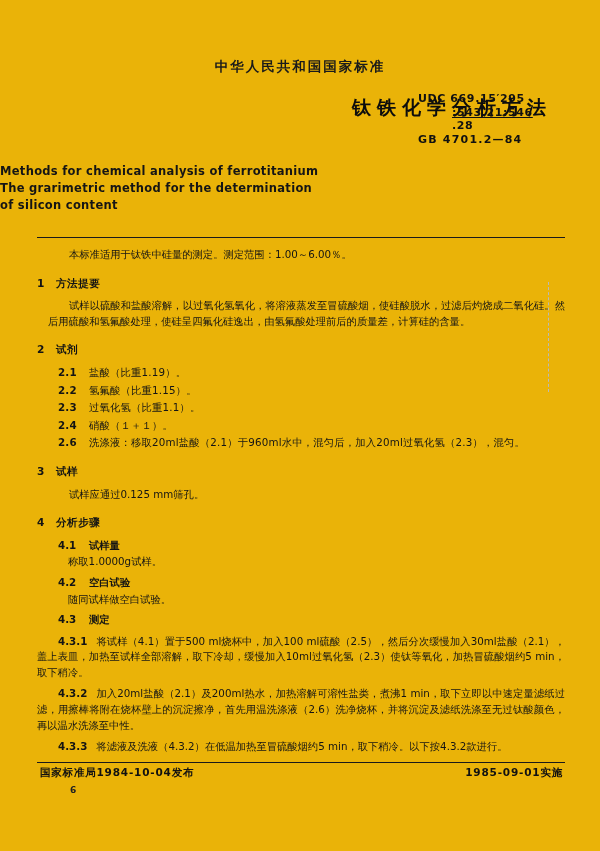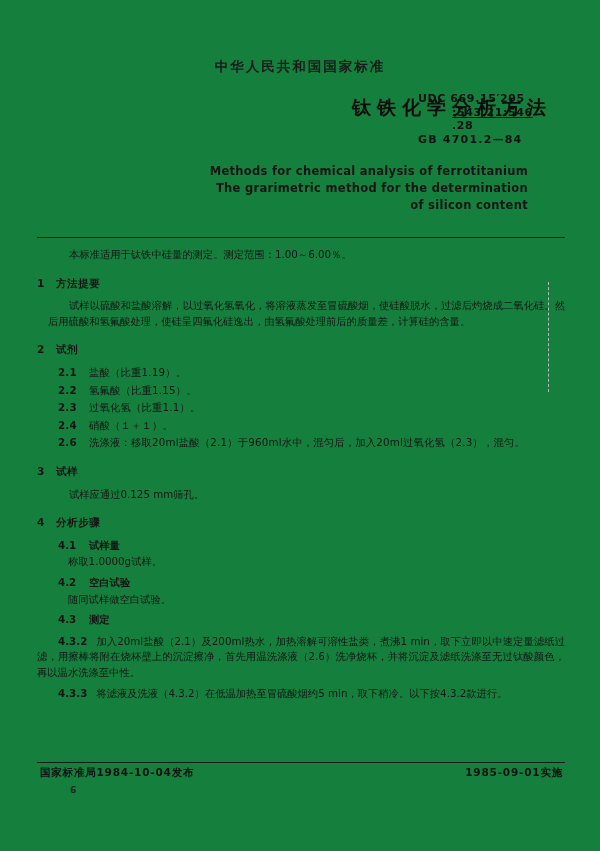--- a/index.html
+++ b/index.html
@@ -12,21 +12,21 @@
     height: 851px;
     position: relative;
     font-family: "DejaVu Sans", "Liberation Sans", sans-serif;
     color: #111111;
     overflow: hidden;
   }
 
   .page {
     position: absolute;
     inset: 0;
-    background: #15803d;
+    background: #eab308;
   }
 
   
   .nat-std {
     position: absolute;
     top: 58px;
     left: 0;
     width: 600px;
     text-align: center;
     font-size: 13.5px;
@@ -65,21 +65,21 @@
   }
   .code-l2 { padding-left: 34px; text-decoration: underline; }
   .code-l3 { padding-left: 34px; }
   .code-l4 { letter-spacing: 1.2px; }
 
   .eng-title {
     position: absolute;
     top: 163px;
     left: 0;
     width: 528px;
-    text-align: right;
+    text-align: left;
     font-size: 11.5px;
     font-weight: 700;
     line-height: 17px;
     letter-spacing: 0.3px;
     color: #151515;
   }
 
   .rule {
     position: absolute;
     left: 37px;
@@ -234,20 +234,21 @@
     <div class="sec-head"><span class="sec-num">4</span><span>分析步骤</span></div>
 
     <div class="sub-head"><span class="sub-num">4.1</span><span>试样量</span></div>
     <div class="sub-body">称取1.0000g试样。</div>
 
     <div class="sub-head"><span class="sub-num">4.2</span><span>空白试验</span></div>
     <div class="sub-body">随同试样做空白试验。</div>
 
     <div class="sub-head"><span class="sub-num">4.3</span><span>测定</span></div>
 
+    <div class="step"><span class="step-num">4.3.1</span><span class="gap"></span><span>将试样（4.1）置于500 ml烧杯中，加入100 ml硫酸（2.5），然后分次缓慢加入30ml盐酸（2.1），盖上表皿，加热至试样全部溶解，取下冷却，缓慢加入10ml过氧化氢（2.3）使钛等氧化，加热冒硫酸烟约5 min，取下稍冷。</span></div>
 
     <div class="step"><span class="step-num">4.3.2</span><span class="gap"></span><span>加入20ml盐酸（2.1）及200ml热水，加热溶解可溶性盐类，煮沸1 min，取下立即以中速定量滤纸过滤，用擦棒将附在烧杯壁上的沉淀擦净，首先用温洗涤液（2.6）洗净烧杯，并将沉淀及滤纸洗涤至无过钛酸颜色，再以温水洗涤至中性。</span></div>
 
     <div class="step"><span class="step-num">4.3.3</span><span class="gap"></span><span>将滤液及洗液（4.3.2）在低温加热至冒硫酸烟约5 min，取下稍冷。以下按4.3.2款进行。</span></div>
 
   </div>
 
   <div class="rule rule-bottom"></div>
 
   <div class="footer-left">国家标准局1984-10-04发布</div>

